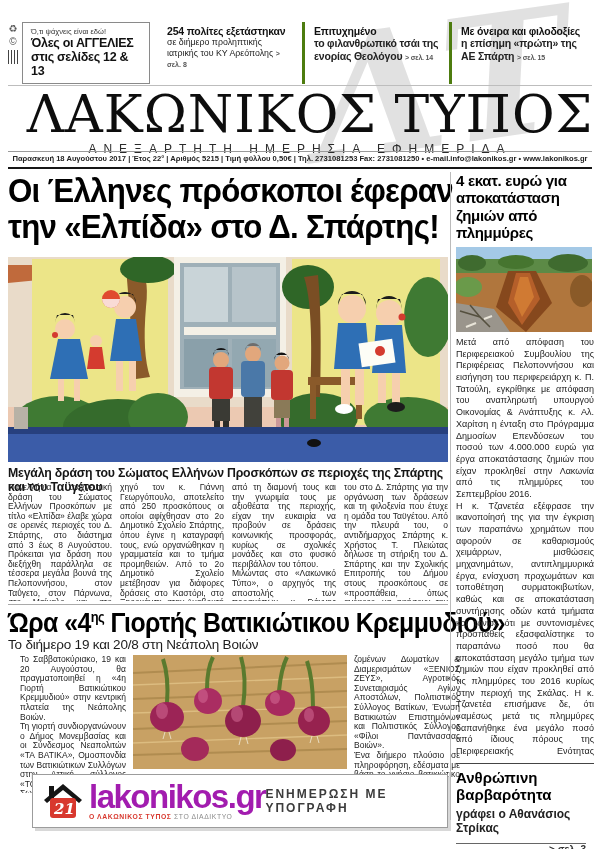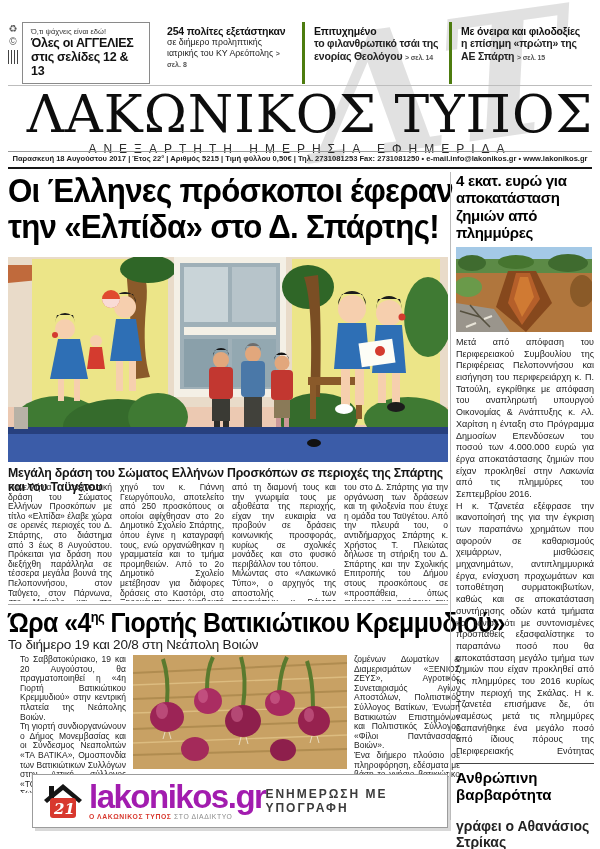--- a/index.html
+++ b/index.html
@@ -73,21 +73,21 @@
 
   
   .vdivider { left:450px; top:172px; width:1px; height:648px; background:#bbb; }
   .sidebar { left:456px; top:172px; width:140px; }
   .side-headline { font-size:15px; font-weight:bold; line-height:1.15; letter-spacing:-0.3px; color:#000; }
   .flood-photo { margin-top:6px; width:136px; height:85px; }
   .side-body { margin-top:5px; width:138px; font-size:9px; line-height:1.3; text-align:justify; color:#222;
     white-space:pre-line; height:420px; overflow:hidden; }
   .side-rule { margin-top:6px; width:138px; height:1px; background:#444; }
   .opinion-title { margin-top:6px; font-size:15px; font-weight:bold; line-height:1.12; color:#000; }
-  .opinion-byline { margin-top:14px; font-size:14px; font-weight:bold; color:#222; }
+  .opinion-byline { margin-top:3px; font-size:12px; font-weight:bold; color:#222; }
   .opinion-pageline { width:130px; border-top:1px solid #666; margin-top:8px; text-align:right;
     font-size:10px; font-weight:bold; color:#333; }
 </style>
 </head>
 <body>
 
 <div class="page">
 
   <div class="watermark">ΛΤ</div>
 

